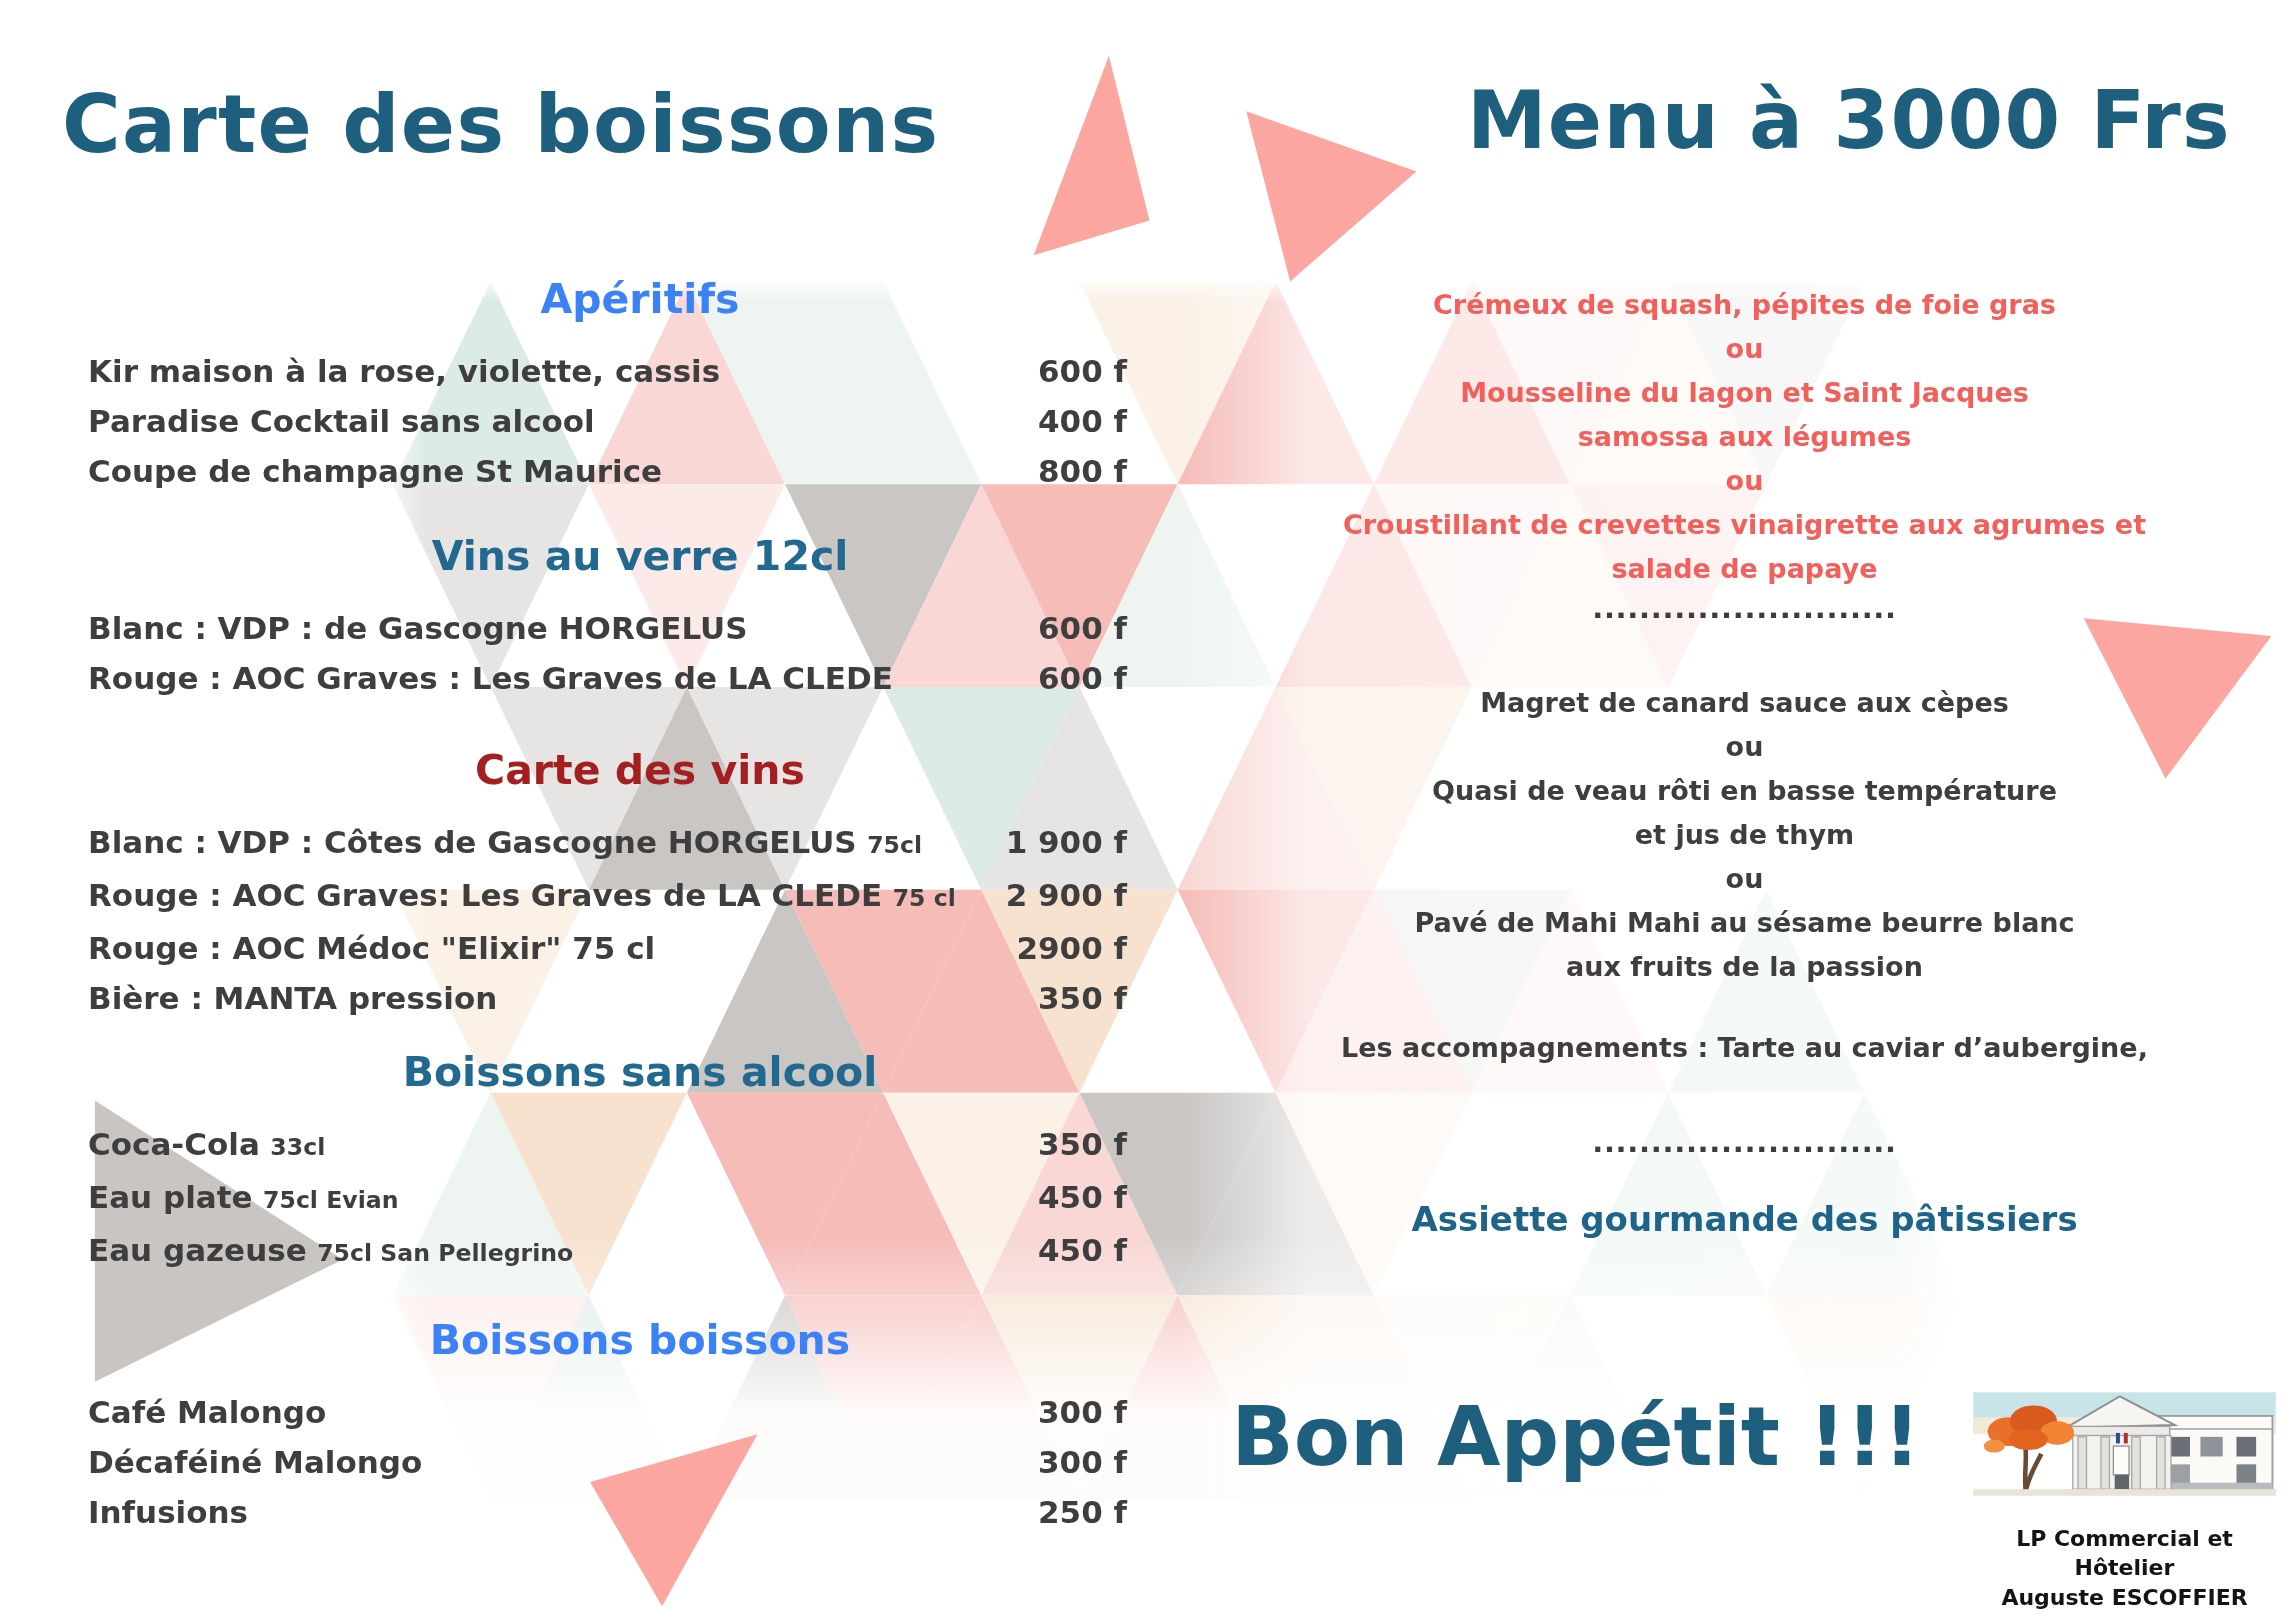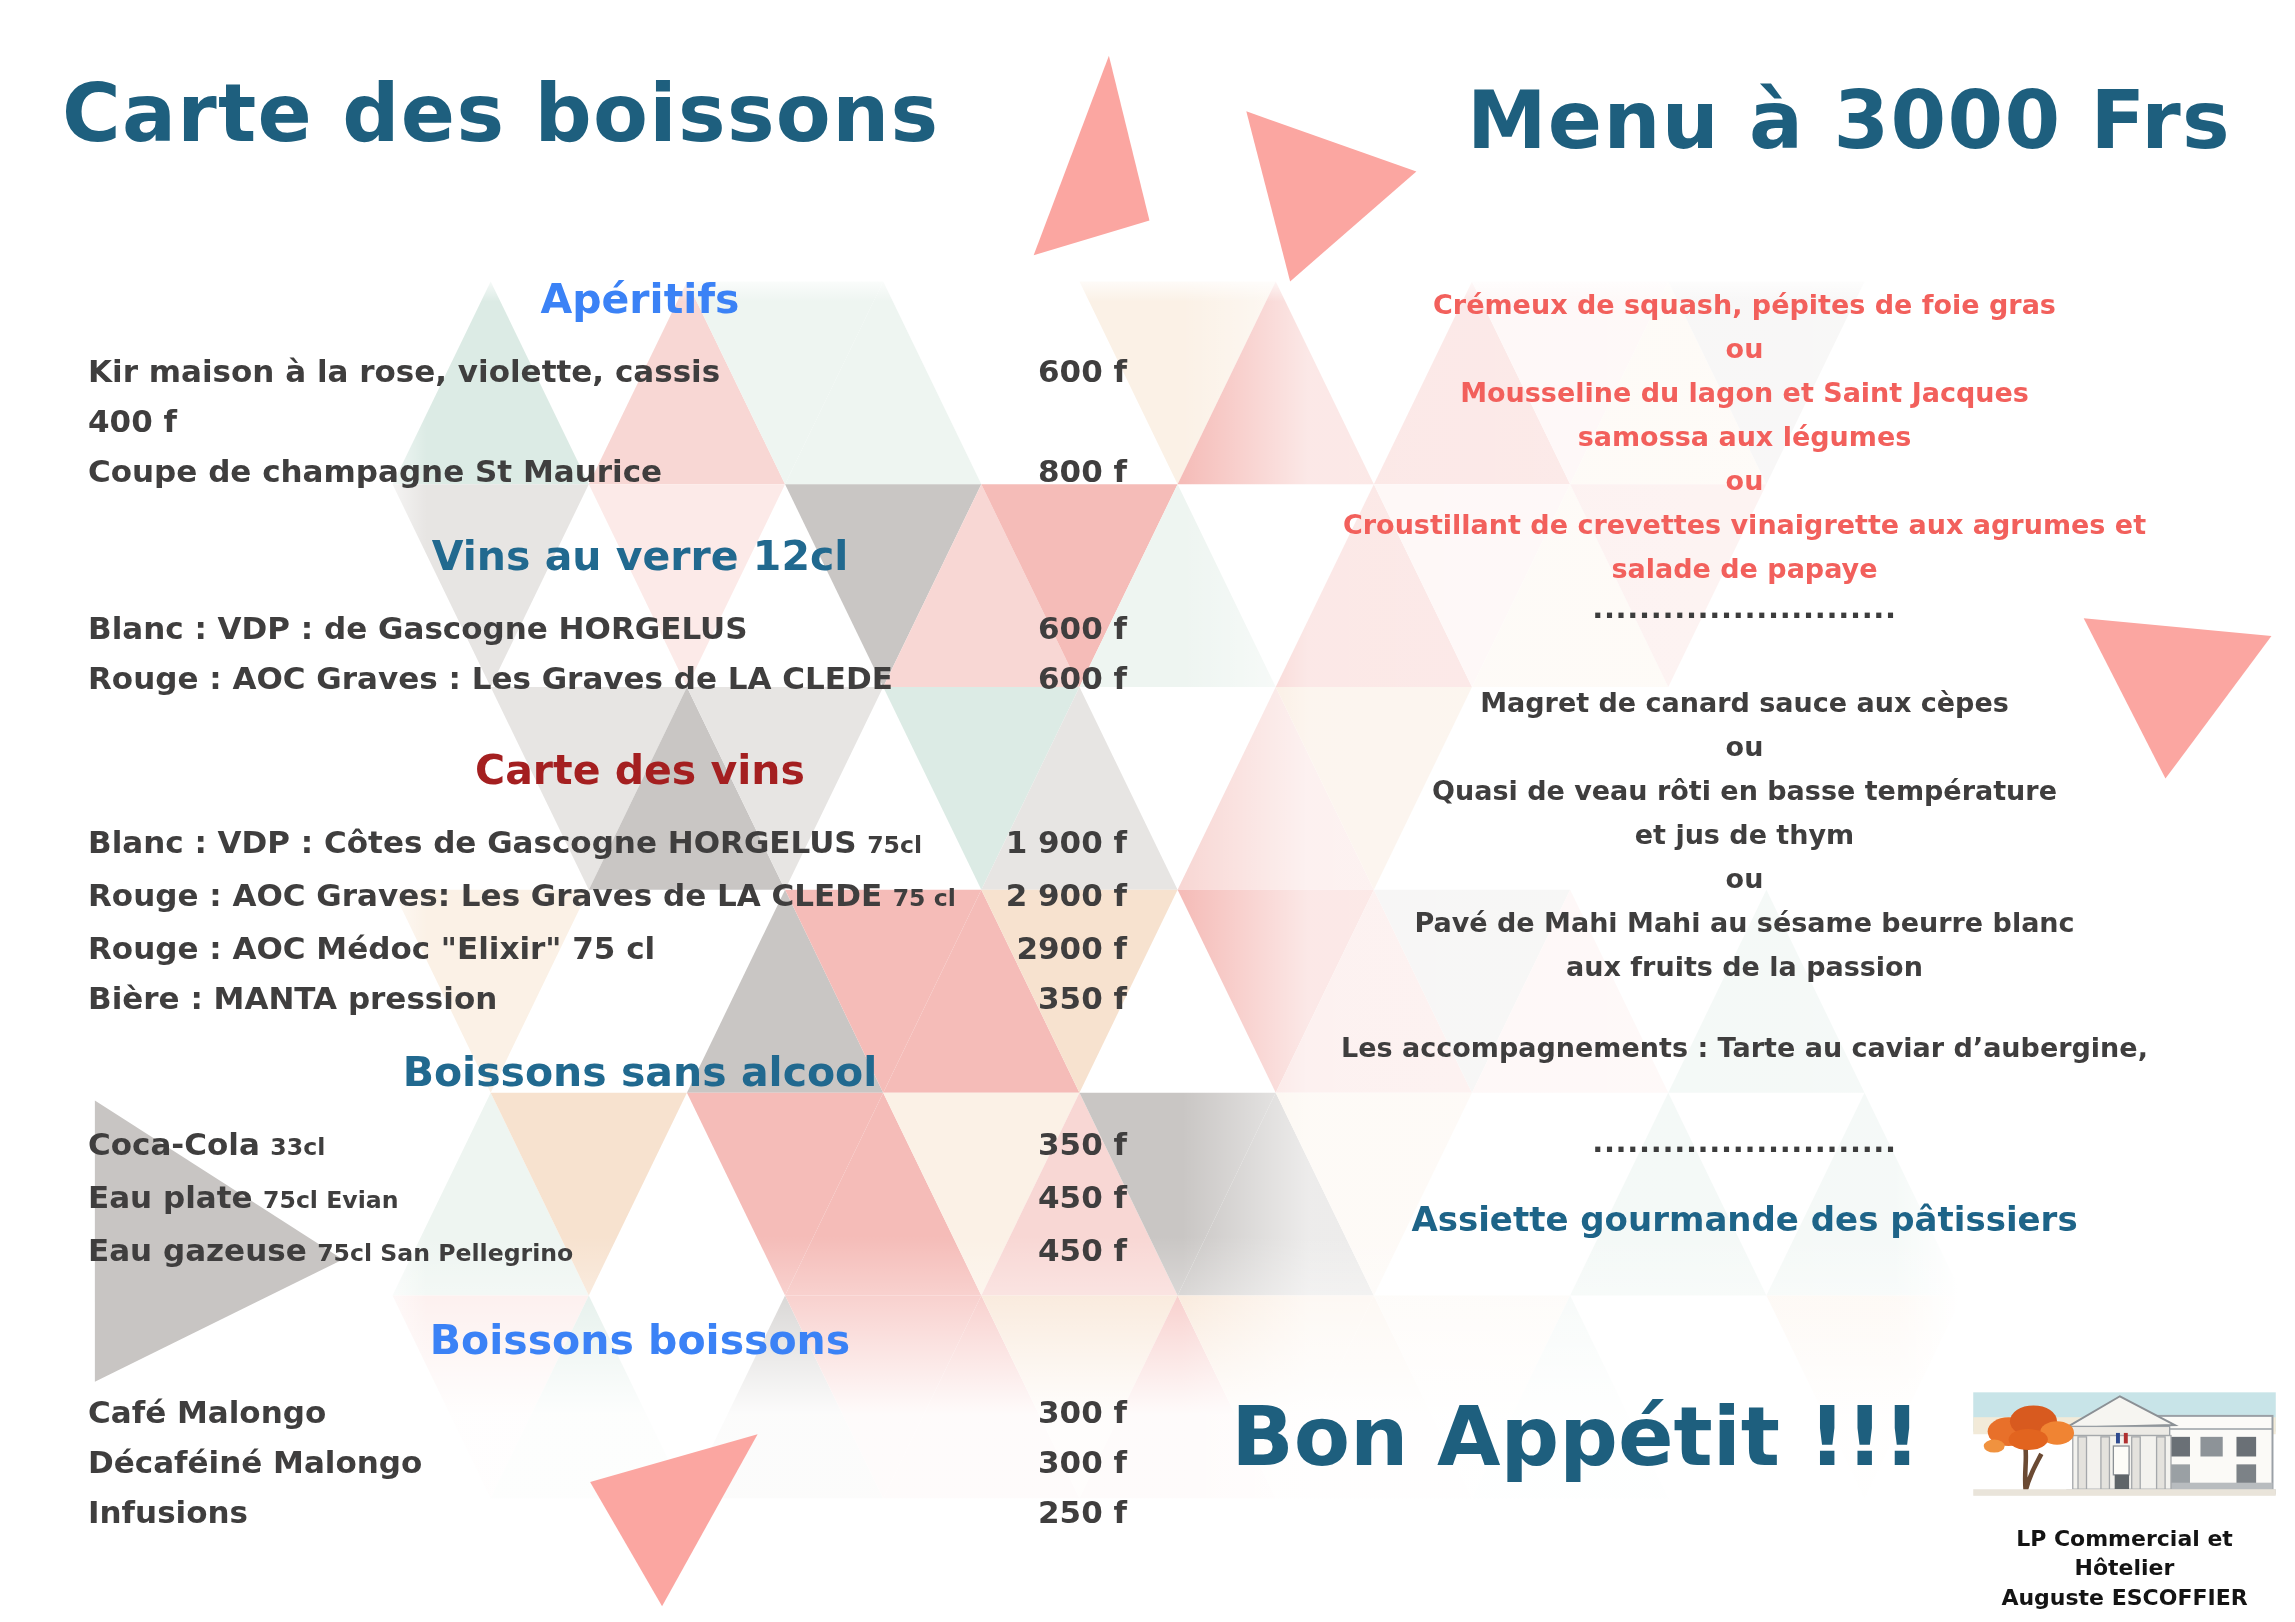--- a/index.html
+++ b/index.html
@@ -127,33 +127,34 @@
       </g>
     <rect x="0" y="0" width="3508" height="2479" fill="url(#hwash)"></rect>
     <rect x="0" y="0" width="3508" height="2479" fill="url(#vwash)"></rect>
     <polygon points="1695,85 1580,390 1757,337" fill="#fba6a1"></polygon>
     <polygon points="1905,170 2165,262 1972,430" fill="#fba6a1"></polygon>
     <polygon points="3185,945 3472,972 3310,1190" fill="#fba6a1"></polygon>
     <polygon points="145,1682 524,1925 145,2112" fill="#c8c5c3"></polygon>
     <polygon points="902,2265 1158,2192 1012,2455" fill="#fba6a1"></polygon>
   </svg>
 
-  <div class="abs main-title" style="left:62px;top:70px;">Carte des boissons</div>
+  <div class="abs main-title" style="left:62px;top:81px;">Carte des boissons</div>
 
   <div class="abs main-title center-anchor" style="left:1849px;top:77px;">Menu à 3000 Frs</div>
 
   <div class="left-col">
 
     <div class="section" style="top:278px;">
       <h3 class="sec-title t-coral">Apéritifs</h3>
       <div class="row">
         <span class="nm">Kir maison à la rose, violette, cassis</span>
         <span class="price">600 f</span>
       </div>
       <div class="row">
+        <span class="nm">Paradise Cocktail sans alcool</span>
         <span class="price">400 f</span>
       </div>
       <div class="row">
         <span class="nm">Coupe de champagne St Maurice</span>
         <span class="price">800 f</span>
       </div>
     </div>
 
     <div class="section" style="top:535px;">
       <h3 class="sec-title t-blue">Vins au verre 12cl</h3>

